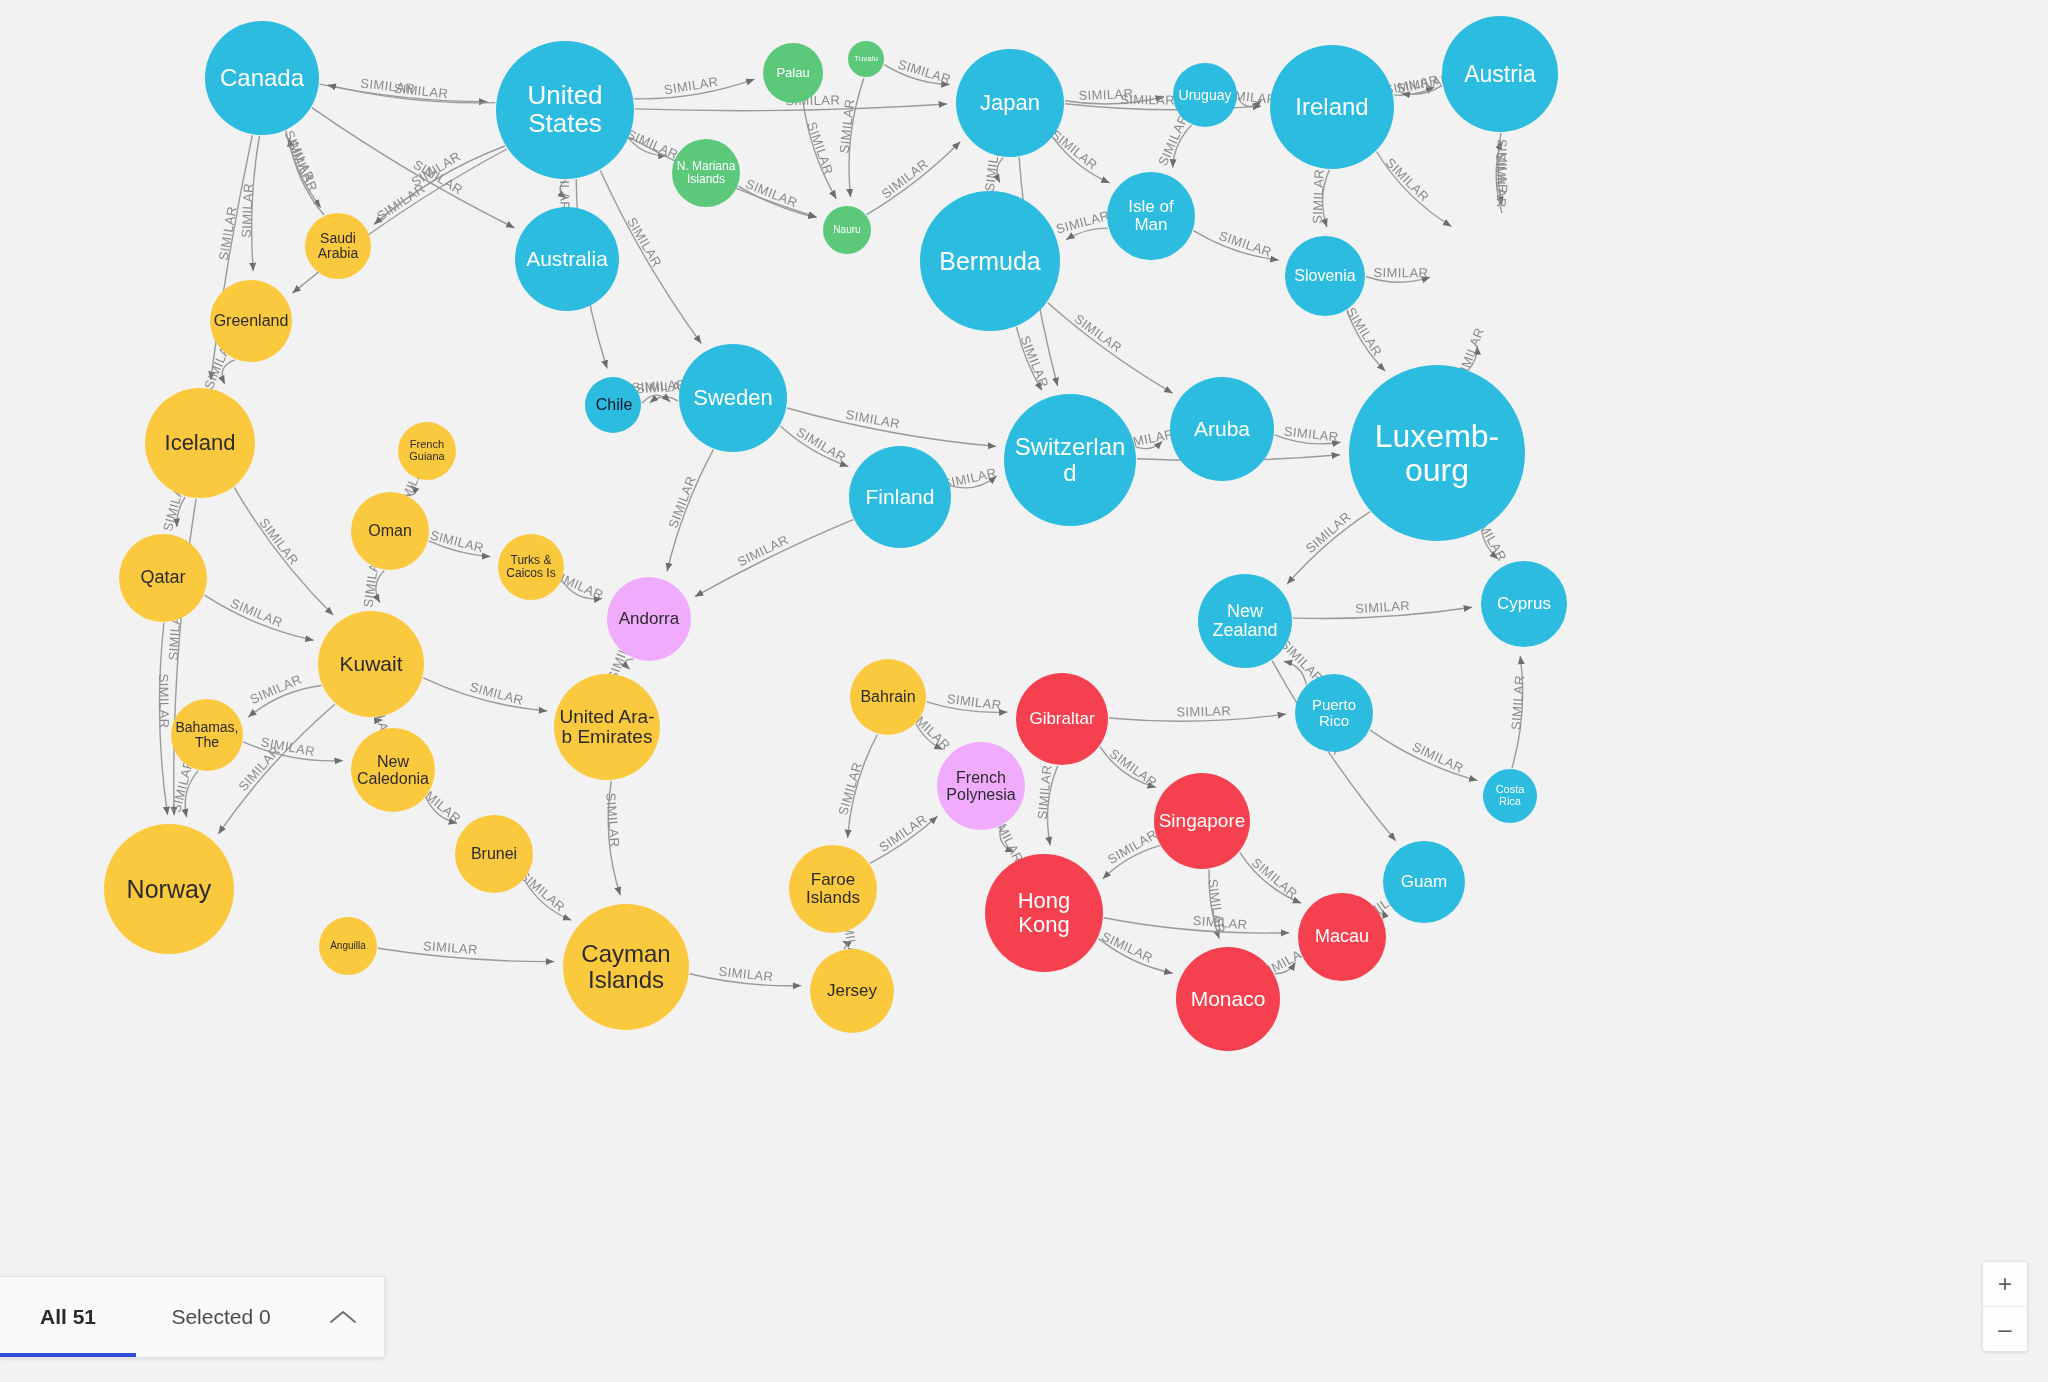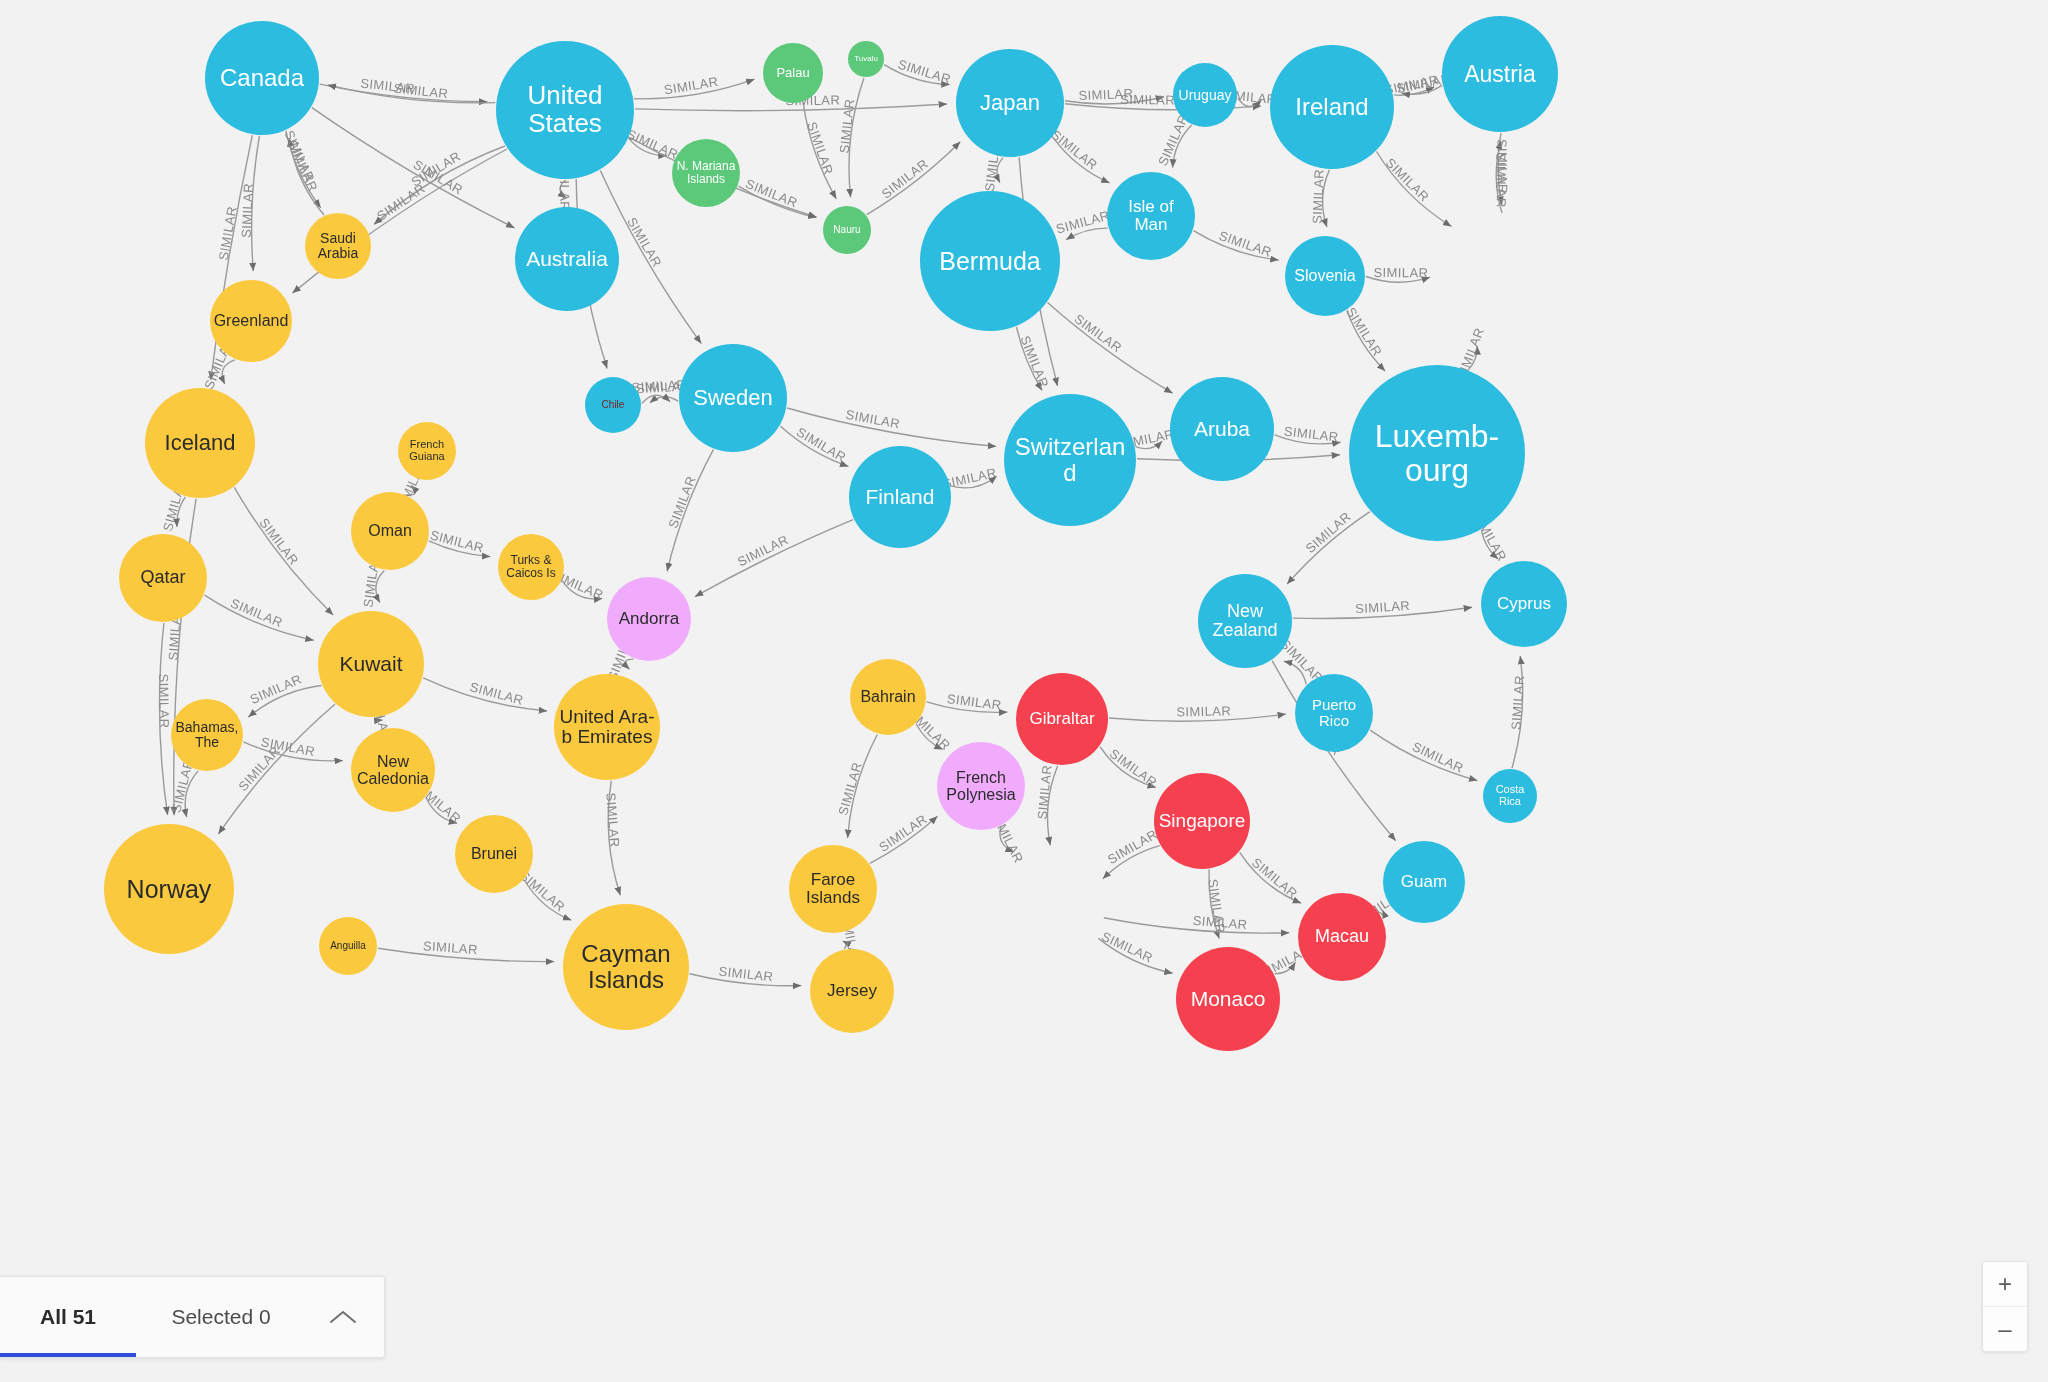--- a/index.html
+++ b/index.html
@@ -401,21 +401,21 @@
       </div>
       <div class="node" style="left: 1170px; top: 377px; width: 104px; height: 104px; background: rgb(43, 188, 223); color: rgb(255, 255, 255); font-size: 21px;">
         <span class="node-label">Aruba</span>
       </div>
       <div class="node" style="left: 1004px; top: 394px; width: 132px; height: 132px; background: rgb(43, 188, 223); color: rgb(255, 255, 255); font-size: 24px;">
         <span class="node-label">Switzerland</span>
       </div>
       <div class="node" style="left: 679px; top: 344px; width: 108px; height: 108px; background: rgb(43, 188, 223); color: rgb(255, 255, 255); font-size: 22px;">
         <span class="node-label">Sweden</span>
       </div>
-      <div class="node" style="left: 585px; top: 377px; width: 56px; height: 56px; background: rgb(43, 188, 223); color: #7f1d1d; font-size: 10px;">
+      <div class="node" style="left: 585px; top: 377px; width: 56px; height: 56px; background: rgb(43, 188, 223); color: #0f172a; font-size: 16px; justify-content: flex-end;">
         <span class="node-label">Chile</span>
       </div>
       <div class="node" style="left: 145px; top: 388px; width: 110px; height: 110px; background: rgb(251, 201, 61); color: rgb(43, 43, 43); font-size: 22px;">
         <span class="node-label">Iceland</span>
       </div>
       <div class="node" style="left: 398px; top: 422px; width: 58px; height: 58px; background: rgb(251, 201, 61); color: rgb(43, 43, 43); font-size: 11px;">
         <span class="node-label">French Guiana</span>
       </div>
       <div class="node" style="left: 849px; top: 446px; width: 102px; height: 102px; background: rgb(43, 188, 223); color: rgb(255, 255, 255); font-size: 21px;">
         <span class="node-label">Finland</span>
@@ -472,20 +472,23 @@
         <span class="node-label">Brunei</span>
       </div>
       <div class="node" style="left: 1383px; top: 841px; width: 82px; height: 82px; background: rgb(43, 188, 223); color: rgb(255, 255, 255); font-size: 17px;">
         <span class="node-label">Guam</span>
       </div>
       <div class="node" style="left: 789px; top: 845px; width: 88px; height: 88px; background: rgb(251, 201, 61); color: rgb(43, 43, 43); font-size: 17px;">
         <span class="node-label">Faroe Islands</span>
       </div>
       <div class="node" style="left: 104px; top: 824px; width: 130px; height: 130px; background: rgb(251, 201, 61); color: rgb(43, 43, 43); font-size: 25px;">
         <span class="node-label">Norway</span>
+      </div>
+      <div class="node" style="left: 985px; top: 854px; width: 118px; height: 118px; background: rgb(245, 64, 79); color: rgb(255, 255, 255); font-size: 22px;">
+        <span class="node-label">Hong Kong</span>
       </div>
       <div class="node" style="left: 1298px; top: 893px; width: 88px; height: 88px; background: rgb(245, 64, 79); color: rgb(255, 255, 255); font-size: 18px;">
         <span class="node-label">Macau</span>
       </div>
       <div class="node" style="left: 319px; top: 917px; width: 58px; height: 58px; background: rgb(251, 201, 61); color: rgb(43, 43, 43); font-size: 10px;">
         <span class="node-label">Anguilla</span>
       </div>
       <div class="node" style="left: 563px; top: 904px; width: 126px; height: 126px; background: rgb(251, 201, 61); color: rgb(43, 43, 43); font-size: 24px;">
         <span class="node-label">Cayman Islands</span>
       </div>

